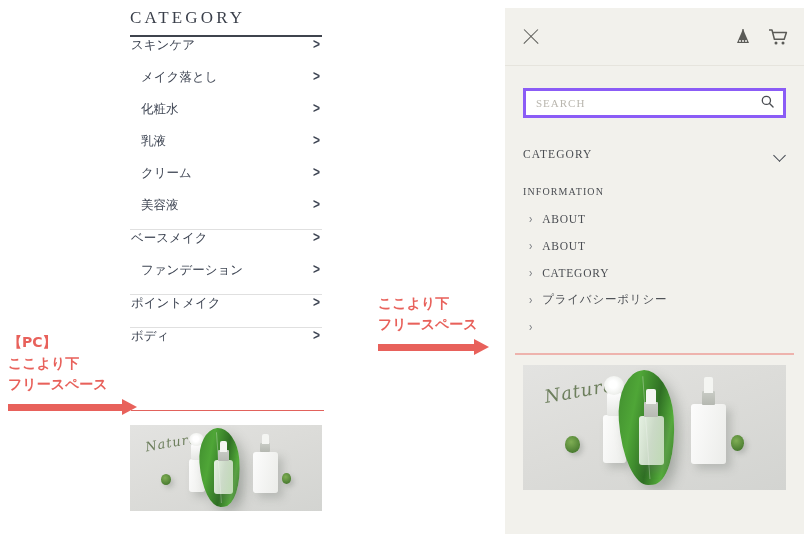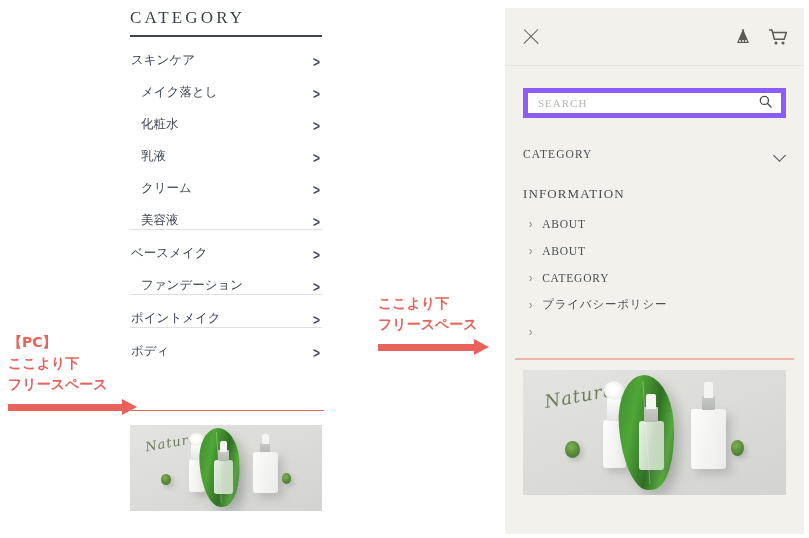--- a/index.html
+++ b/index.html
@@ -18,21 +18,21 @@
   .pc-heading {
     font-family: "Liberation Serif", serif;
     font-size: 17px;
     letter-spacing: 3.2px;
     color: #3a3f4a;
     padding-bottom: 7px;
     line-height: 1.2;
   }
   .pc-heading-rule { height: 2px; background: #3f444d; width: 100%; }
   .cat-row {
-    display: flex; align-items: flex-end; justify-content: space-between;
+    display: flex; align-items: flex-start; justify-content: space-between;
     height: 32px;
     font-family: "Liberation Serif", serif;
     font-size: 12.5px;
     color: #3f4654;
   }
   .cat-row.lvl1 { padding-left: 1px; }
   .cat-row.lvl2 { padding-left: 11px; }
   .cat-row .chev {
     font-family: "Liberation Sans", sans-serif;
     font-size: 12px; font-weight: bold; color: #3f4654;
@@ -166,21 +166,21 @@
   .sp-close:after  { transform: rotate(-45deg); }
   .sp-icons {
     position: absolute; right: 16px; top: 50%; transform: translateY(-50%);
     display: flex; align-items: center; gap: 16px;
   }
   .sp-icons svg { display:block; }
 
   .sp-search-wrap { padding: 22px 18px 0 18px; }
   .sp-search {
     position: relative; height: 30px; background: #ffffff;
-    border: 5px solid #8b5cf6;
+    border: 3px solid #8b5cf6;
     display: flex; align-items: center;
   }
   .sp-search input {
     border: 0; outline: 0; background: transparent;
     width: 100%; height: 100%;
     padding: 0 32px 0 10px;
     font-family: "Liberation Serif", serif;
     font-size: 11px; letter-spacing: 1px;
     color: #555;
   }
@@ -200,21 +200,21 @@
   .sp-chev-down:before {
     content:""; position:absolute; left: 1px; top: 0;
     width: 8px; height: 8px;
     border-right: 1.8px solid #3f444d; border-bottom: 1.8px solid #3f444d;
     transform: rotate(45deg);
   }
 
   .sp-info-title {
     margin: 17px 18px 0 18px;
     font-family: "Liberation Serif", serif;
-    font-size: 13px; letter-spacing: 1.1px; color: #4a4d52;
+    font-size: 10px; letter-spacing: 1.1px; color: #4a4d52;
   }
   .sp-info-list { margin: 8px 18px 0 24px; }
   .sp-info-item {
     display: flex; align-items: center; gap: 9px;
     height: 27px;
     font-family: "Liberation Serif", serif;
     font-size: 11.5px; letter-spacing: 0.8px; color: #4a4d52;
   }
   .sp-info-item .sc {
     font-family: "Liberation Sans", sans-serif;

